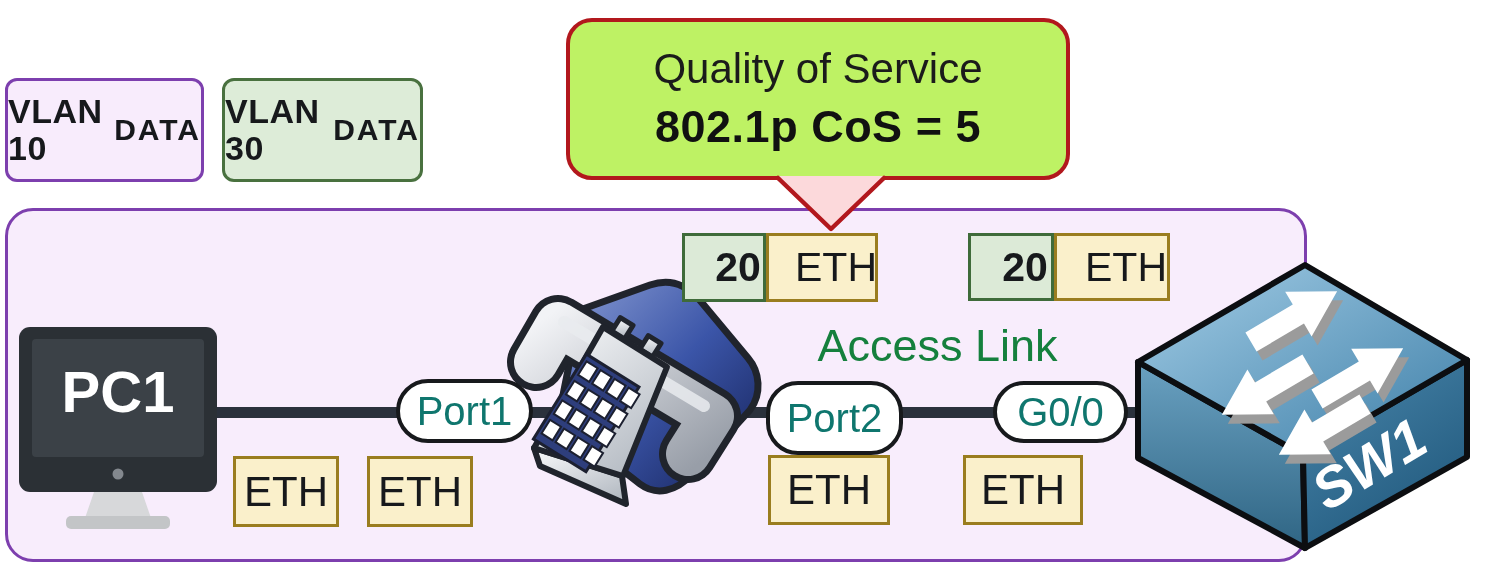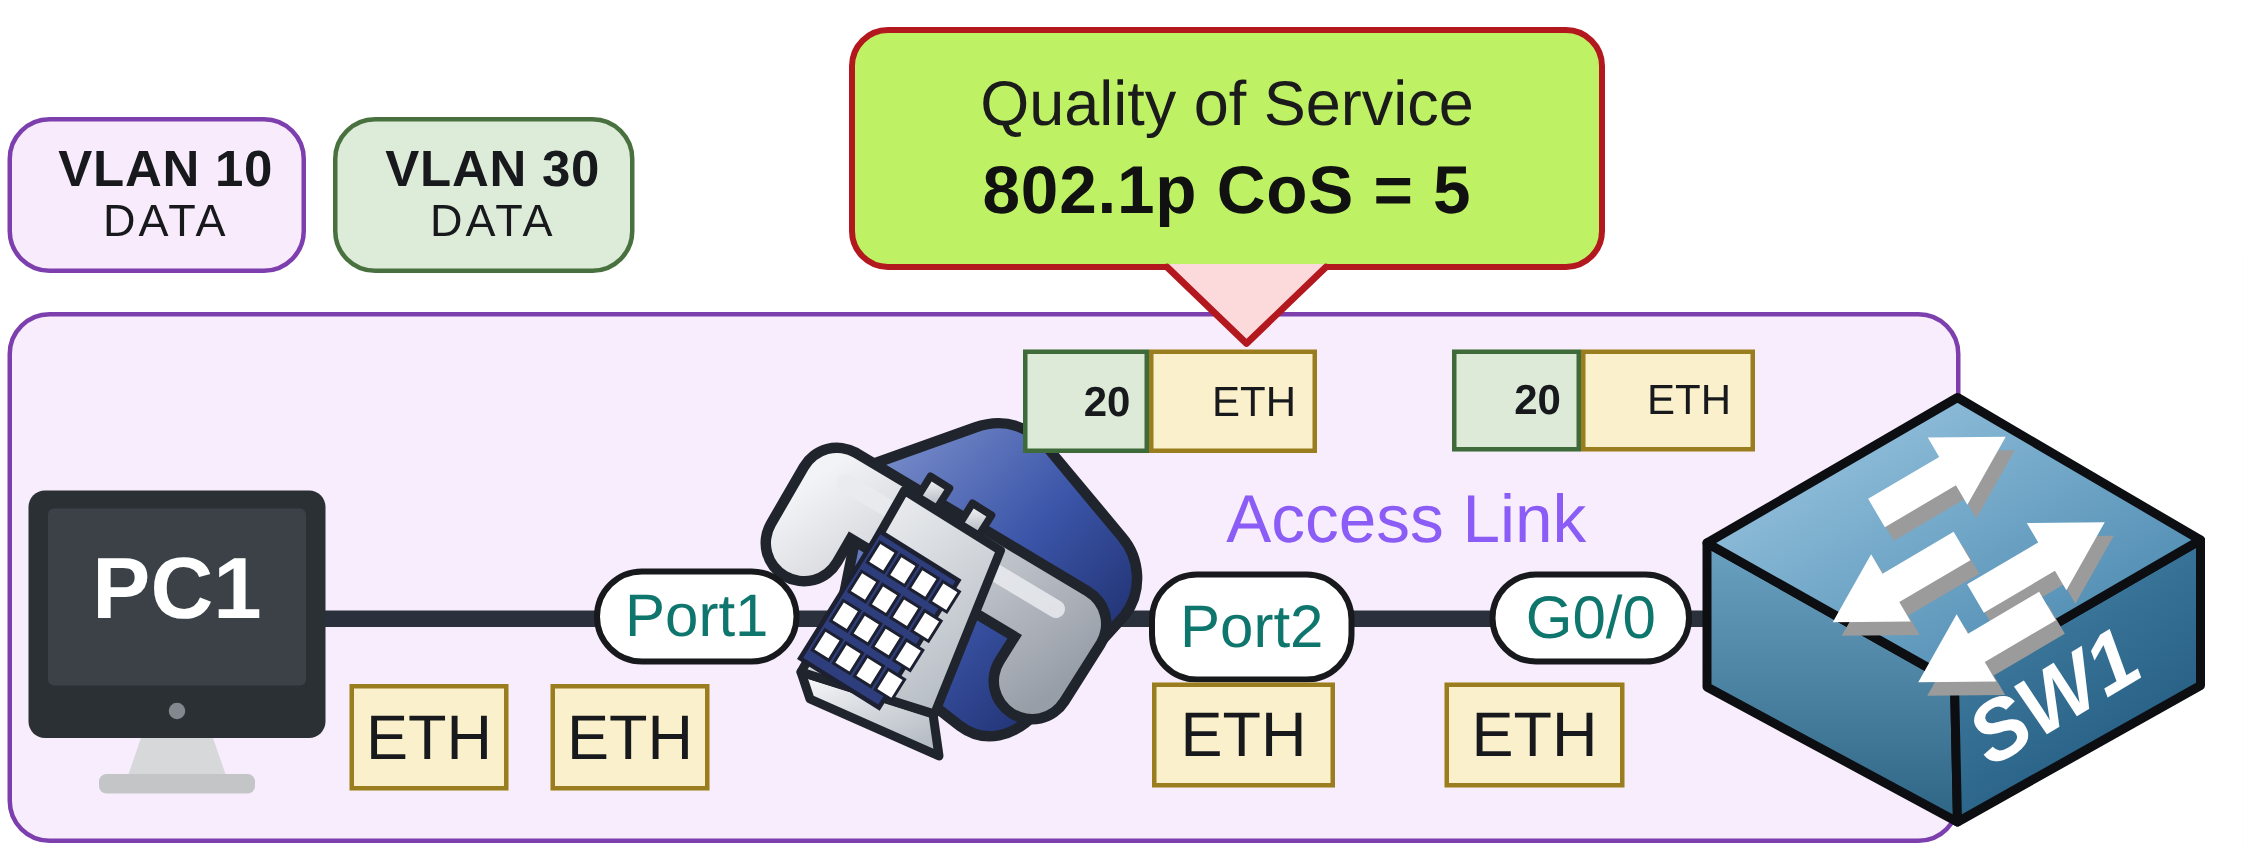--- a/index.html
+++ b/index.html
@@ -4,25 +4,25 @@
 <style>
   * { margin:0; padding:0; box-sizing:border-box; }
   html,body { background:#ffffff; }
   body { font-family:"Liberation Sans", sans-serif; }
   .canvas {
     position:relative; width:1495px; height:570px; background:#ffffff;
     overflow:hidden; color:#17191c;
   }
   
   .badge {
-    position:absolute; display:flex; flex-direction:column; align-items:center;
-    justify-content:center; border-radius:28px; line-height:1.08; z-index:3;padding-left:12px;
+    position:absolute; display:flex; align-items:center;
+    justify-content:center; border-radius:12px; line-height:1.08; z-index:3;
   }
   .badge .t { font-weight:800; font-size:34px; letter-spacing:.5px; }
-  .badge .s { font-weight:400; font-size:30px; letter-spacing:2px; }
+  .badge .s { font-weight:700; font-size:30px; letter-spacing:2px; }
   .badge.vlan10 { left:5px; top:78px; width:199px; height:104px;
     background:#f8ecfc; border:3px solid #7d3fae; }
   .badge.vlan20 { left:222px; top:78px; width:201px; height:104px;
     background:#ddecd8; border:3px solid #49713f; }
   
   .callout {
     position:absolute; left:566px; top:18px; width:504px; height:162px;
     background:#bef264; border:4px solid #b2181d; border-radius:26px;
     display:flex; flex-direction:column; align-items:center; justify-content:center;
     gap:8px; z-index:6;
@@ -34,35 +34,35 @@
   .board {
     position:absolute; left:5px; top:208px; width:1302px; height:354px;
     background:#f8edfc; border:3px solid #7d3fae; border-radius:28px; z-index:1;
   }
   .link-line {
     position:absolute; left:213px; top:407px; width:930px; height:11px;
     background:#2b313c; z-index:2;
   }
   .access-link {
     position:absolute; left:765px; top:320px; width:345px; text-align:center;
-    font-size:45px; font-weight:400; color:#8b5cf6; z-index:3;
+    font-size:45px; font-weight:400; color:#15803d; z-index:3;
   }
   
   .pill {
     position:absolute; background:#ffffff; border:4px solid #17191c; border-radius:32px;
     display:flex; align-items:center; justify-content:center;
     font-size:40px; color:#0f766e; z-index:4;
   }
   .pill.p1 { left:396px; top:379px; width:137px; height:64px; }
   .pill.p2 { left:766px; top:381px; width:137px; height:74px; }
   .pill.p3 { left:993px; top:381px; width:135px; height:62px;text-align:center; }
   
   .frame { position:absolute; display:flex; z-index:4; }
   .frame .cell {
-    display:flex; align-items:center; justify-content:center; font-size:28px;padding-left:28px;
+    display:flex; align-items:center; justify-content:center; font-size:41px;padding-left:28px;
   }
   .frame .vlan {
     background:#dcead7; border:3px solid #3f6b3a; font-weight:700;
   }
   .frame .eth {
     background:#faf0cb; border:3px solid #9a7d1f; font-weight:400;
   }
   .frame.t1 { left:682px; top:233px; height:69px; }
   .frame.t1 .vlan { width:84px; } .frame.t1 .eth { width:112px; }
   .frame.t2 { left:968px; top:233px; height:68px; }

